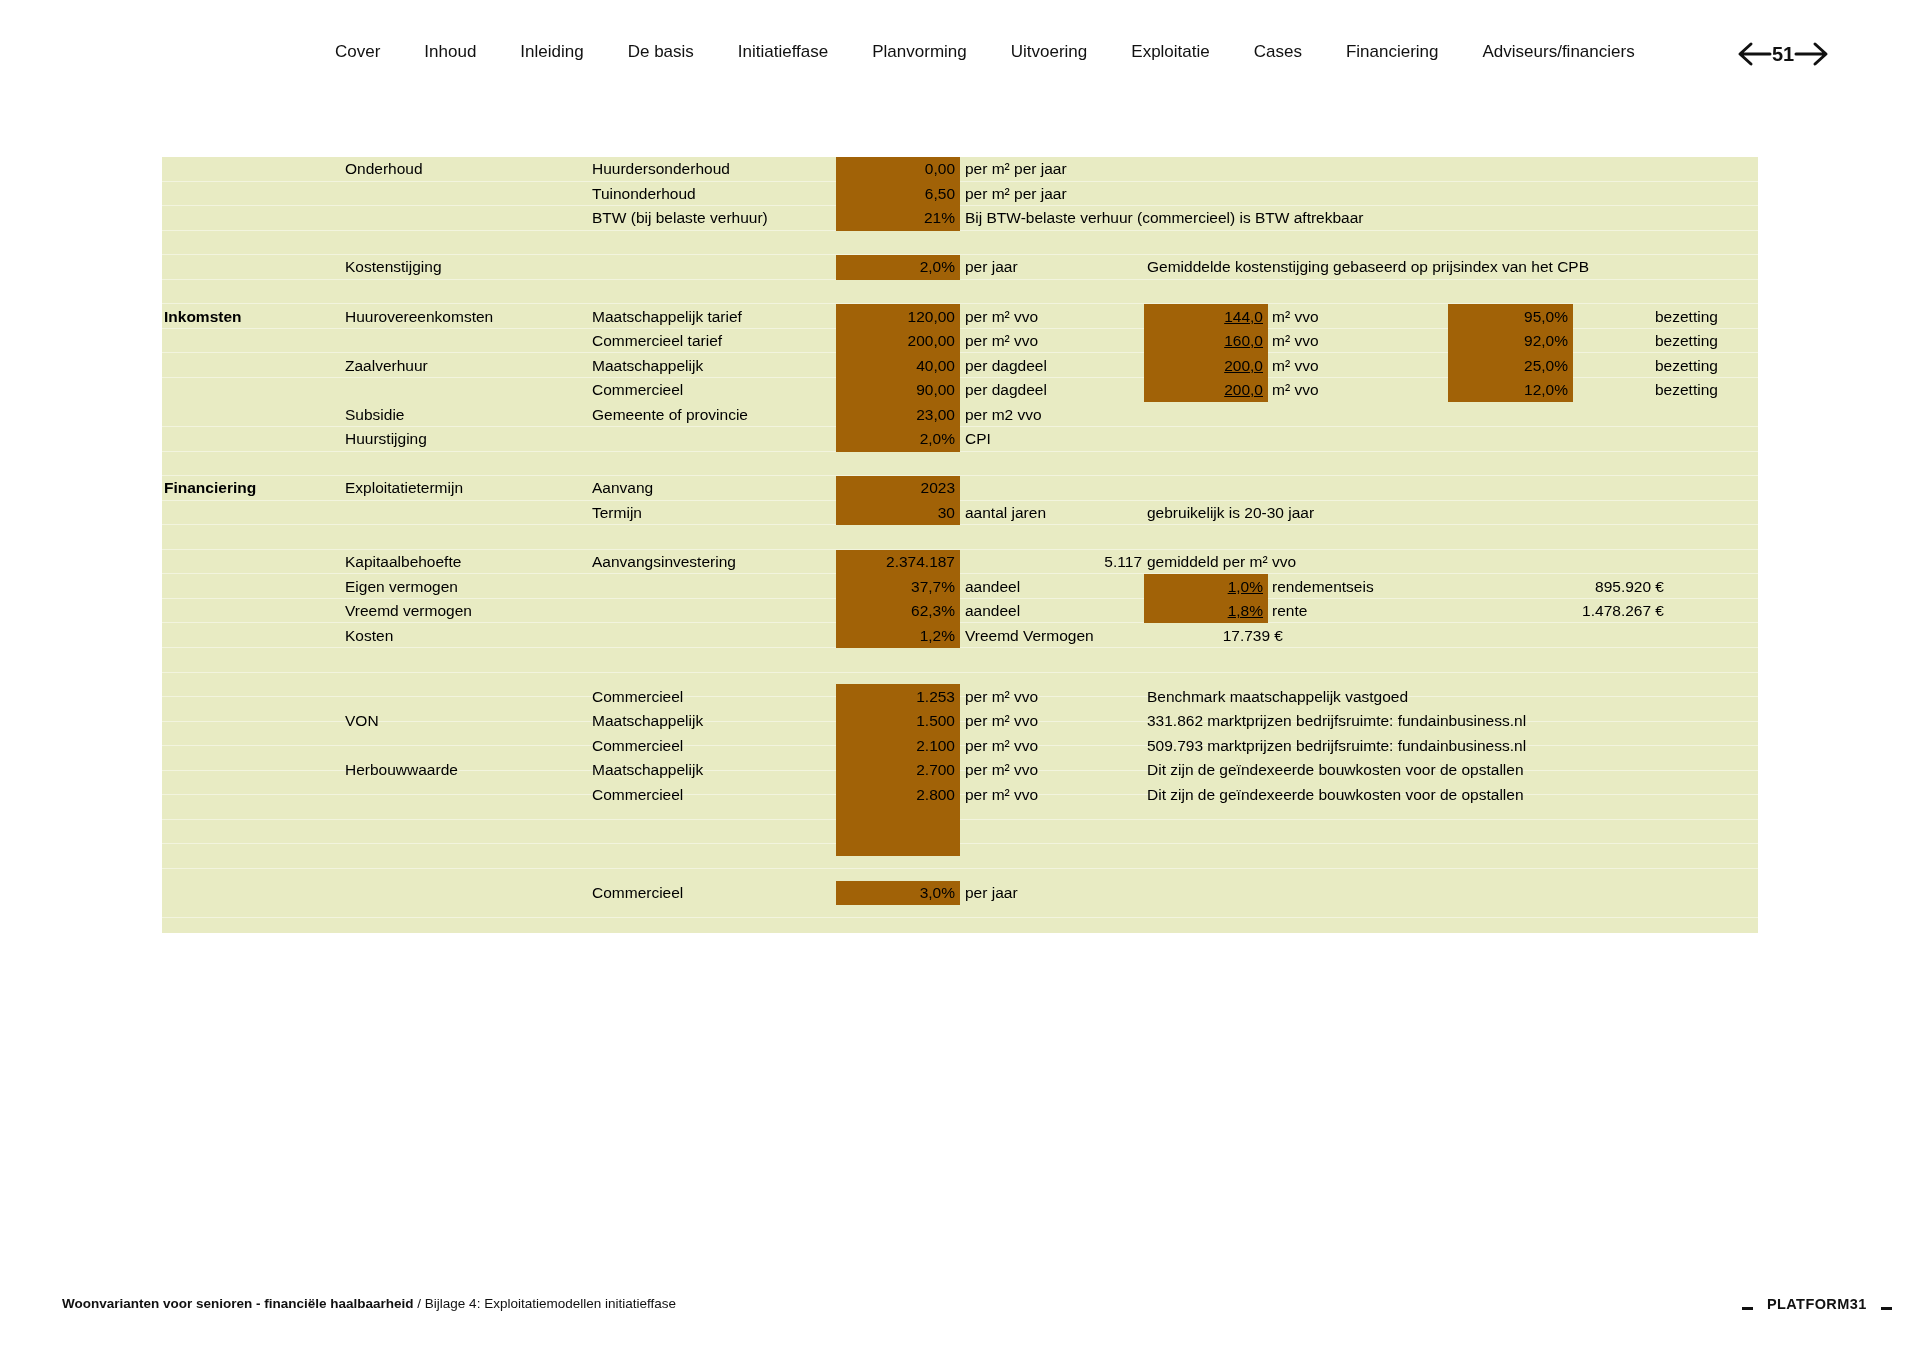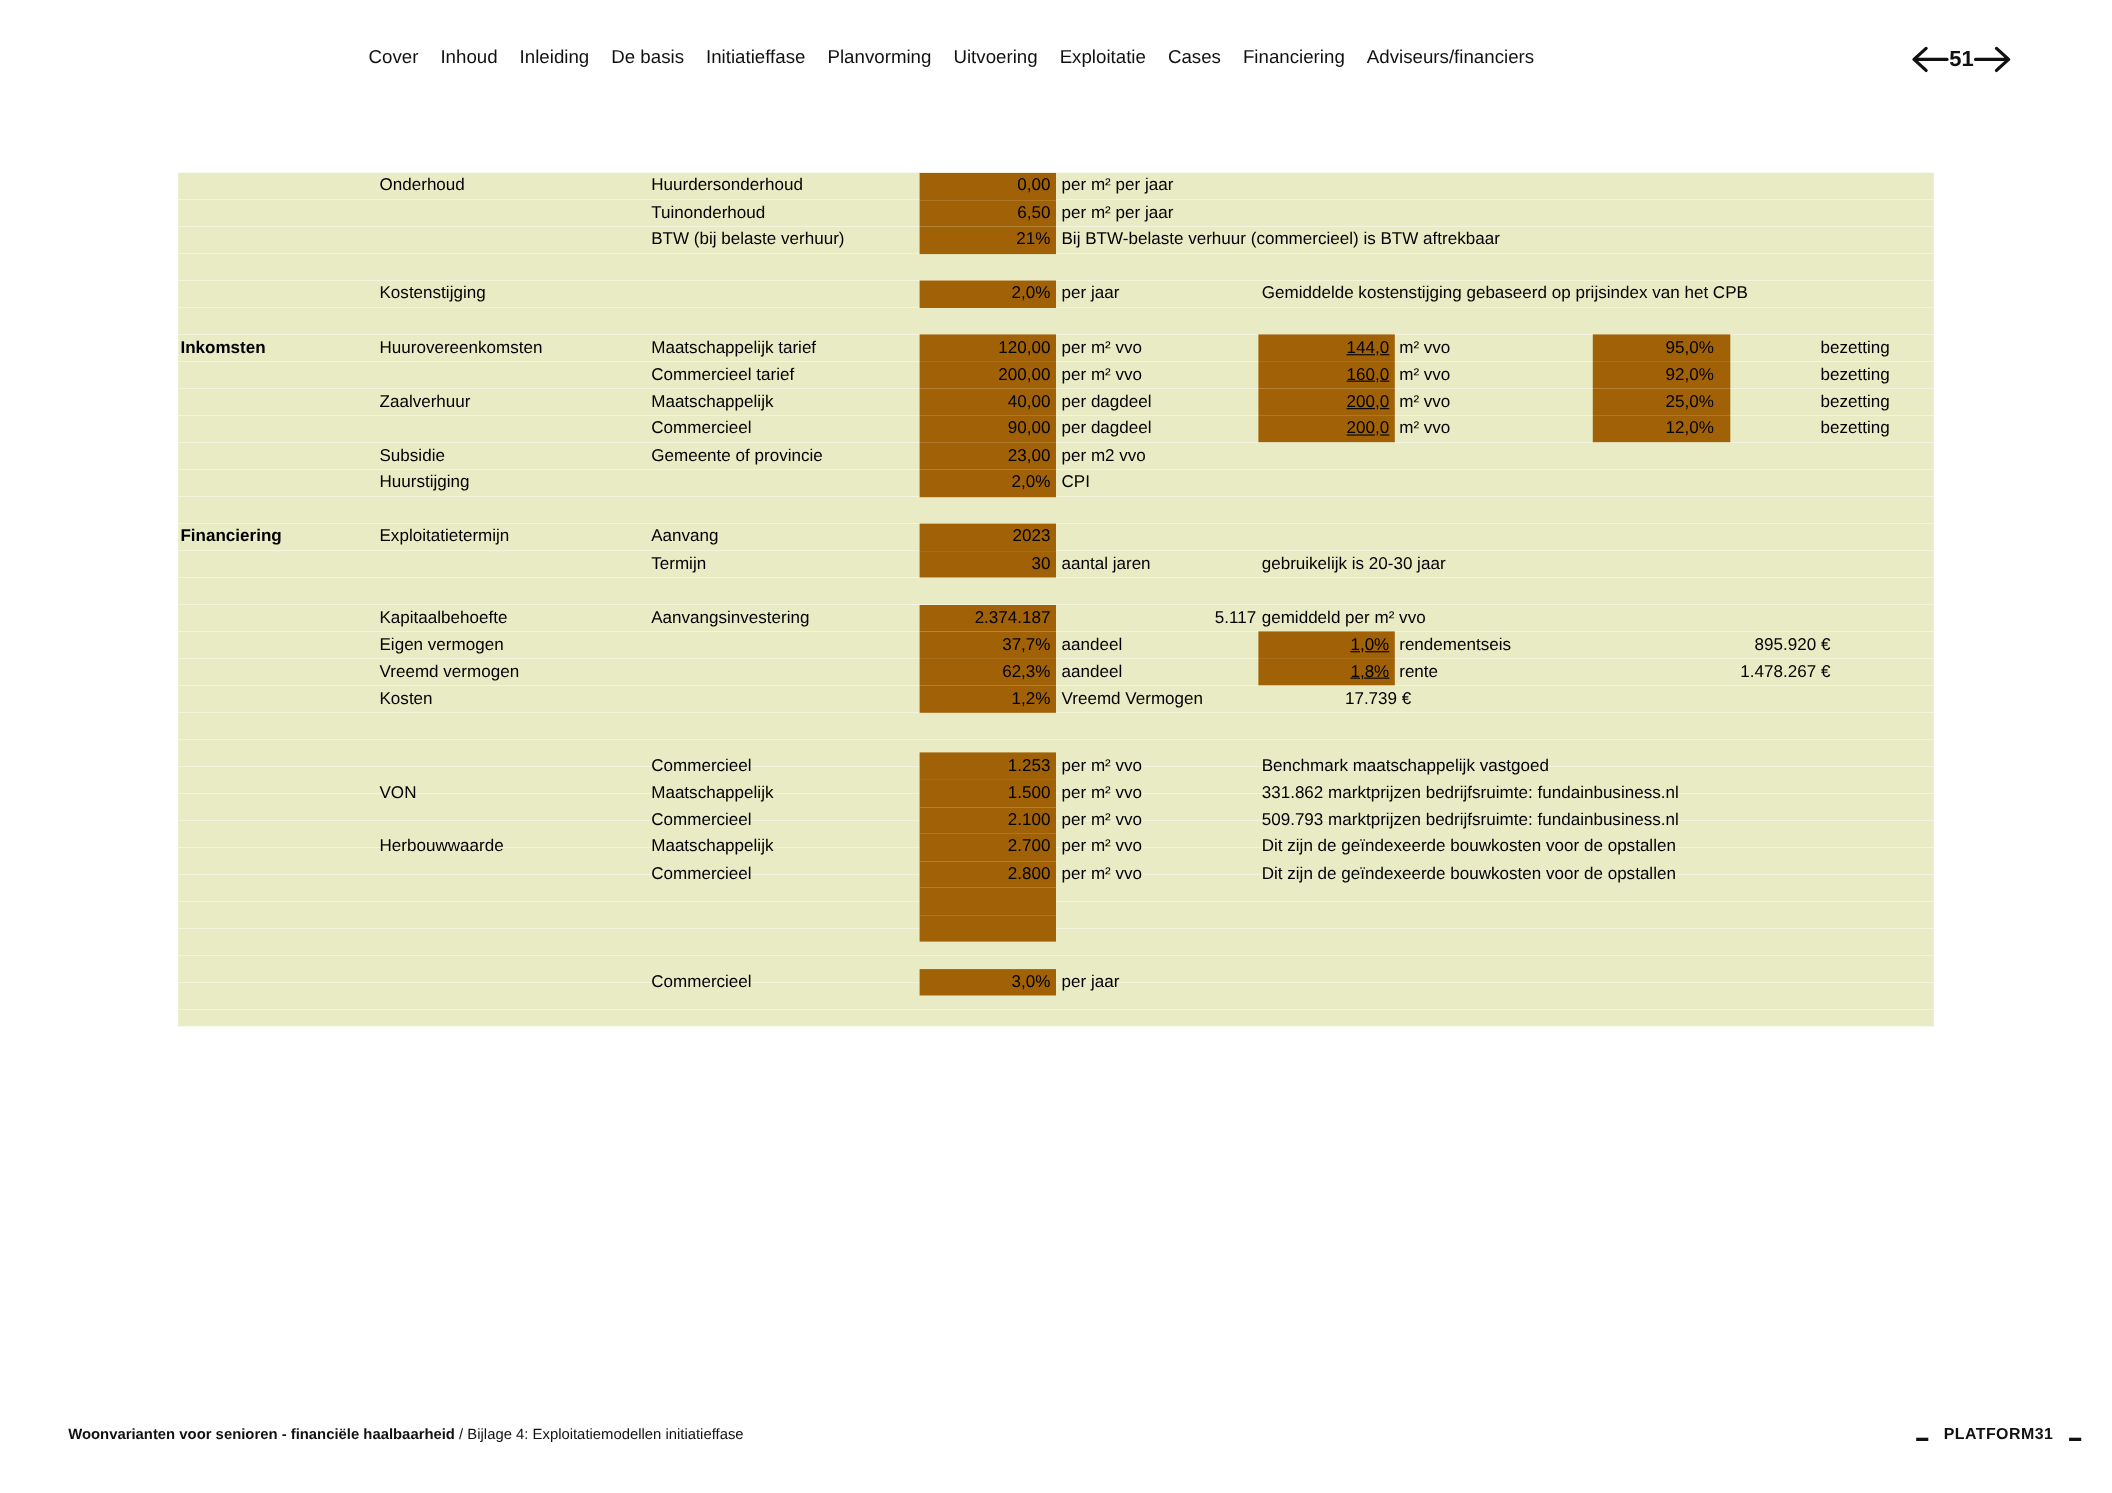--- a/index.html
+++ b/index.html
@@ -3,21 +3,21 @@
 <meta charset="utf-8">
 <style>
   html,body{margin:0;padding:0;}
   body{
     width:1920px;height:1357px;position:relative;overflow:hidden;
     background:#ffffff;
     font-family:"Liberation Sans","DejaVu Sans",sans-serif;
     color:#111;
   }
   
-  .nav{position:absolute;top:42px;left:335px;display:flex;gap:20px;align-items:center;}
+  .nav{position:absolute;top:42px;left:335px;display:flex;gap:44px;align-items:center;}
   .tab{font-size:17px;color:#111;white-space:nowrap;cursor:pointer;}
   .pager{position:absolute;top:40px;left:1736px;display:flex;align-items:center;}
   .pager svg{display:block;}
   .pagenum{font-size:20px;font-weight:700;}
   
   .sheet{
     position:absolute;left:162px;top:157px;width:1596px;height:776px;
     overflow:hidden;
   }
   .sheet::before{
@@ -32,21 +32,21 @@
     font-size:15.5px;white-space:nowrap;color:#000;
   }
   .cell.white{background:#a16207;}
   .c1{left:2px;width:178px;font-weight:700;}
   .c2{left:183px;width:244px;}
   .c3{left:430px;width:242px;}
   .v1{left:674px;width:124px;justify-content:flex-end;padding-right:5px;box-sizing:border-box;}
   .u1{left:803px;width:520px;}
   .v2{left:982px;width:124px;justify-content:flex-end;padding-right:5px;box-sizing:border-box;text-decoration:underline;}
   .u2{left:1110px;width:300px;}
-  .v3{left:1286px;width:125px;justify-content:flex-end;padding-right:15px;box-sizing:border-box;}
+  .v3{left:1286px;width:125px;justify-content:flex-end;padding-right:5px;box-sizing:border-box;}
   .u3{left:1493px;width:170px;}
   .cm{left:985px;width:605px;}
   .n5{left:880px;width:100px;justify-content:flex-end;}
   .a1{left:1352px;width:150px;justify-content:flex-end;}
   .a2{left:1021px;width:100px;justify-content:flex-end;}
   
   .footer{position:absolute;left:62px;top:1296px;font-size:13.5px;white-space:nowrap;}
   .footer b{font-weight:700;}
   .logo{position:absolute;left:1742px;top:1297px;display:flex;align-items:flex-end;gap:14px;}
   .logo .mark{width:11px;height:2.5px;background:#111;margin-bottom:2px;}

